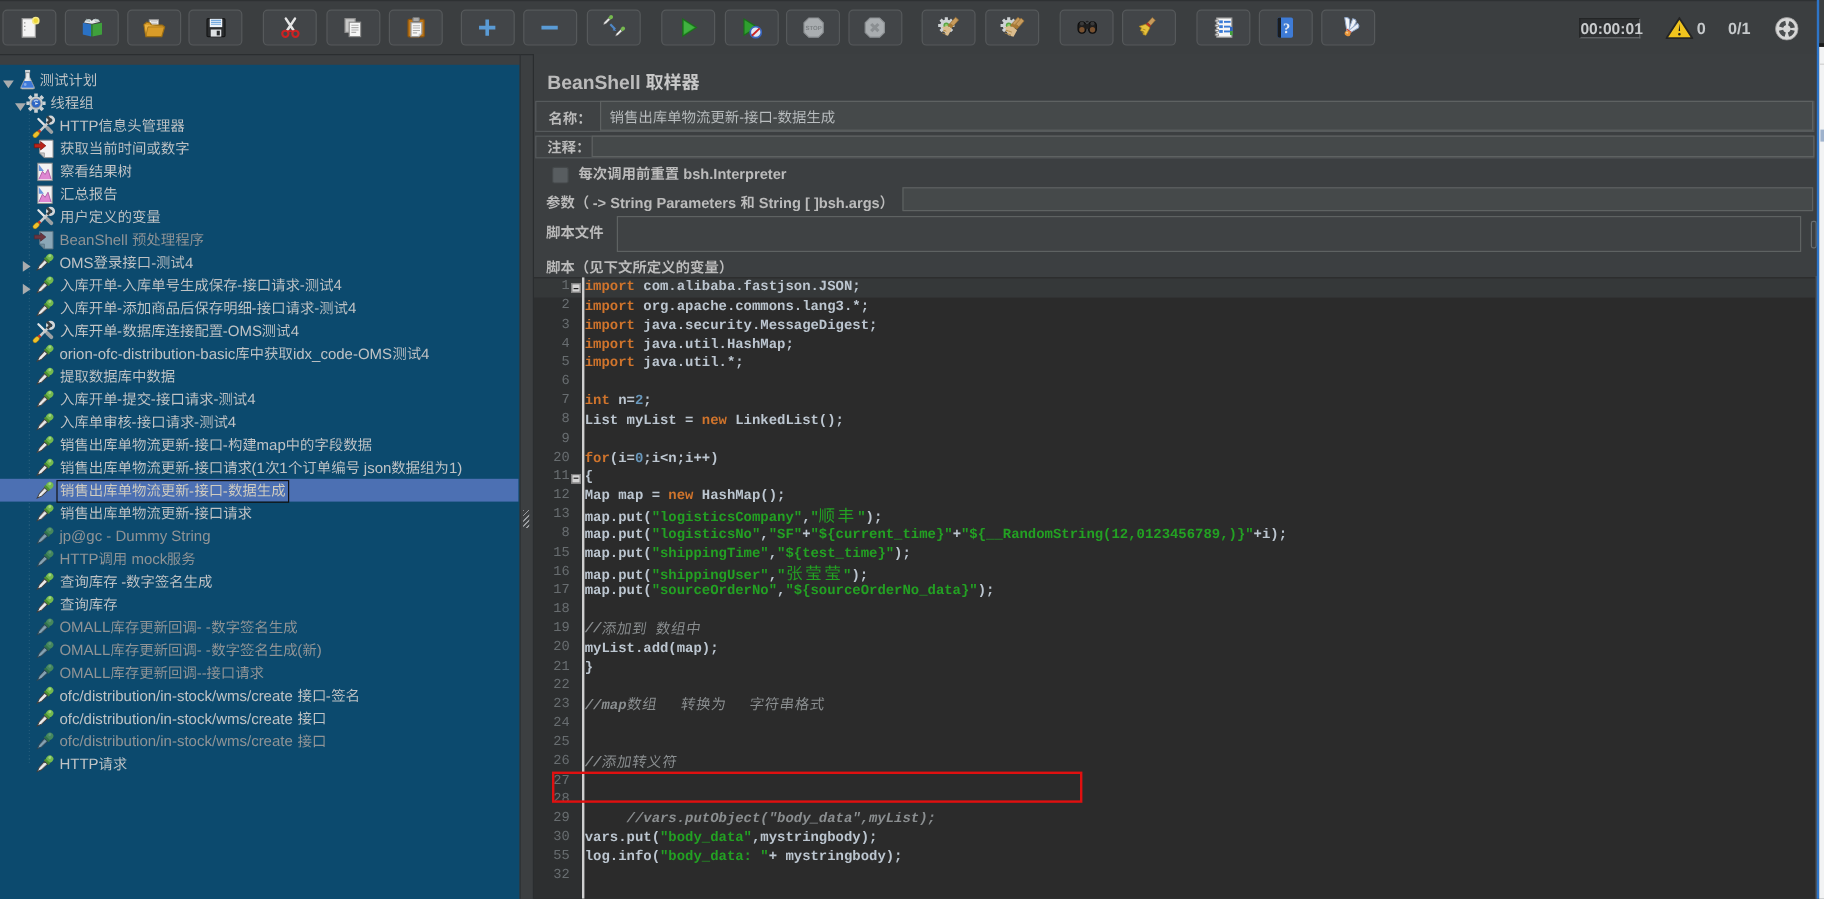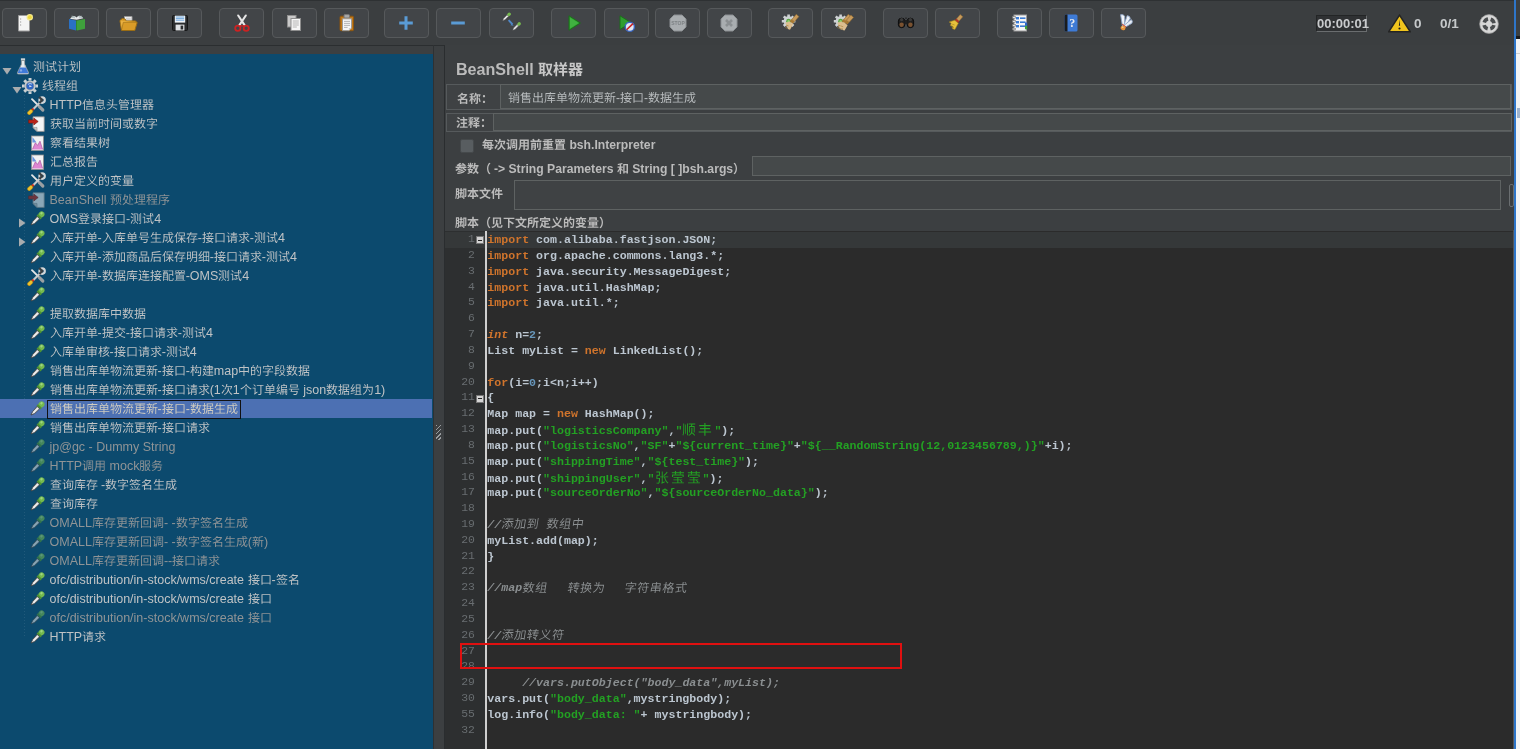--- a/index.html
+++ b/index.html
@@ -672,20 +672,33 @@
       </svg>4</div>
     <div style="position:absolute;left:27px;top:230.5px;"><svg width="20" height="20" viewBox="0 0 20 20">
         <g transform="rotate(45 10 10)">
           <ellipse cx="10" cy="3.7" rx="2.9" ry="3.1" fill="#74b94e"></ellipse>
           <ellipse cx="9.1" cy="2.7" rx="1.1" ry="1.3" fill="#a8da8b" opacity="0.85"></ellipse>
           <rect x="7.2" y="5.8" width="5.6" height="2.3" rx="0.9" fill="#4e9331"></rect>
           <path d="M8.3,8.1 h3.4 l-0.2,6.7 L10,18.5 L8.7,14.8 z" fill="#f0f0f0" stroke="#3f3f3f" stroke-width="0.8"></path>
           <path d="M9.4,8.6 l-0.25,6 M10.9,8.6 l-0.1,6" stroke="#bdbdbd" stroke-width="0.5"></path>
         </g>
       </svg></div>
+    <div class="trow" style="left:49.5px;top:232.5px;color:#c0c3c5">orion-ofc-distribution-basic<svg class="k" width="48" height="14.0" style="vertical-align:-3.0px" viewBox="0 0 48 14.0">
+        <g fill="#c0c3c5" transform="translate(0,11.0)">
+          <use href="#r5e93" x="0.0"></use>
+          <use href="#r4e2d" x="12.0"></use>
+          <use href="#r83b7" x="24.0"></use>
+          <use href="#r53d6" x="36.0"></use>
+        </g>
+      </svg>idx_code-OMS<svg class="k" width="24" height="14.0" style="vertical-align:-3.0px" viewBox="0 0 24 14.0">
+        <g fill="#c0c3c5" transform="translate(0,11.0)">
+          <use href="#r6d4b" x="0.0"></use>
+          <use href="#r8bd5" x="12.0"></use>
+        </g>
+      </svg>4</div>
     <div style="position:absolute;left:27px;top:249.5px;"><svg width="20" height="20" viewBox="0 0 20 20">
         <g transform="rotate(45 10 10)">
           <ellipse cx="10" cy="3.7" rx="2.9" ry="3.1" fill="#74b94e"></ellipse>
           <ellipse cx="9.1" cy="2.7" rx="1.1" ry="1.3" fill="#a8da8b" opacity="0.85"></ellipse>
           <rect x="7.2" y="5.8" width="5.6" height="2.3" rx="0.9" fill="#4e9331"></rect>
           <path d="M8.3,8.1 h3.4 l-0.2,6.7 L10,18.5 L8.7,14.8 z" fill="#f0f0f0" stroke="#3f3f3f" stroke-width="0.8"></path>
           <path d="M9.4,8.6 l-0.25,6 M10.9,8.6 l-0.1,6" stroke="#bdbdbd" stroke-width="0.5"></path>
         </g>
       </svg></div>
     <div class="trow" style="left:49.5px;top:251.5px;color:#c0c3c5"><svg class="k" width="96" height="14.0" style="vertical-align:-3.0px" viewBox="0 0 96 14.0">
@@ -1260,21 +1273,21 @@
     <div class="lnum" style="top:17.52px">2</div>
     <div class="cl" style="top:17.52px"><b style="color:#d0742c">import</b> org.apache.commons.lang3.*;</div>
     <div class="lnum" style="top:33.34px">3</div>
     <div class="cl" style="top:33.34px"><b style="color:#d0742c">import</b> java.security.MessageDigest;</div>
     <div class="lnum" style="top:49.16px">4</div>
     <div class="cl" style="top:49.16px"><b style="color:#d0742c">import</b> java.util.HashMap;</div>
     <div class="lnum" style="top:64.98px">5</div>
     <div class="cl" style="top:64.98px"><b style="color:#d0742c">import</b> java.util.*;</div>
     <div class="lnum" style="top:80.80px">6</div>
     <div class="lnum" style="top:96.62px">7</div>
-    <div class="cl" style="top:96.62px"><b style="color:#d0742c;font-style:italic">int</b> n=<span style="color:#6897bb">2</span>;</div>
+    <div class="cl" style="top:96.62px"><b style="color:#d0742c;">int</b> n=<span style="color:#6897bb">2</span>;</div>
     <div class="lnum" style="top:112.44px">8</div>
     <div class="cl" style="top:112.44px">List myList = <b style="color:#d0742c">new</b> LinkedList();</div>
     <div class="lnum" style="top:128.26px">9</div>
     <div class="lnum" style="top:144.08px">20</div>
     <div class="cl" style="top:144.08px"><b style="color:#d0742c">for</b>(i=<span style="color:#6897bb">0</span>;i&lt;n;i++)</div>
     <div class="lnum" style="top:159.90px">11</div>
     <div class="cl" style="top:159.90px">{</div>
     <div class="lnum" style="top:175.72px">12</div>
     <div class="cl" style="top:175.72px">Map map = <b style="color:#d0742c">new</b> HashMap();</div>
     <div class="lnum" style="top:191.54px">13</div>

